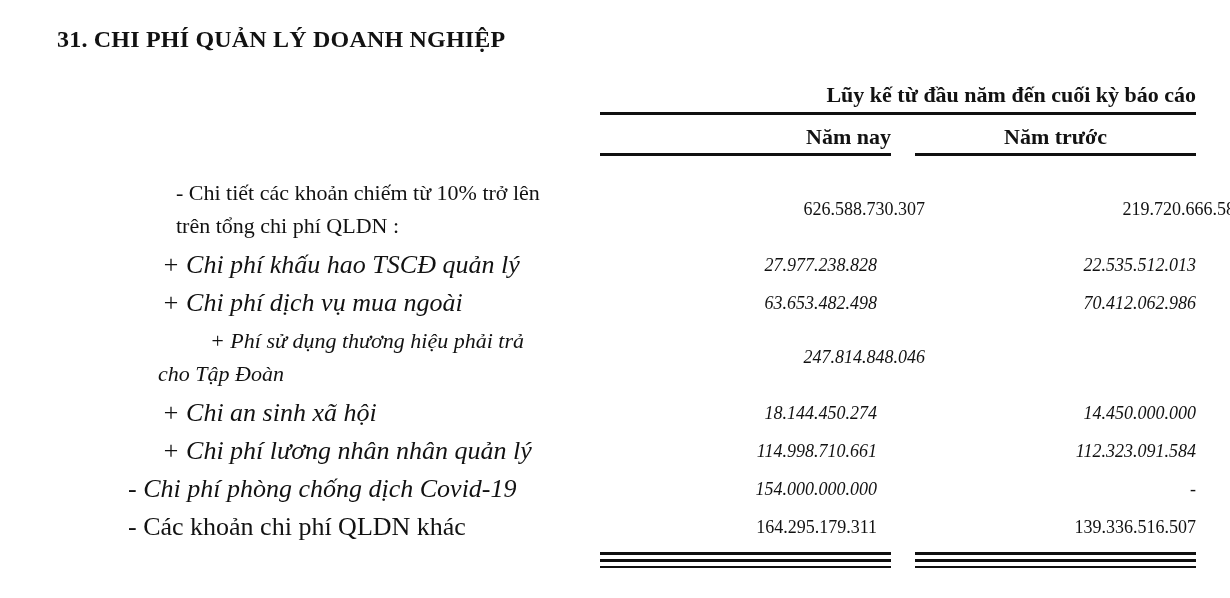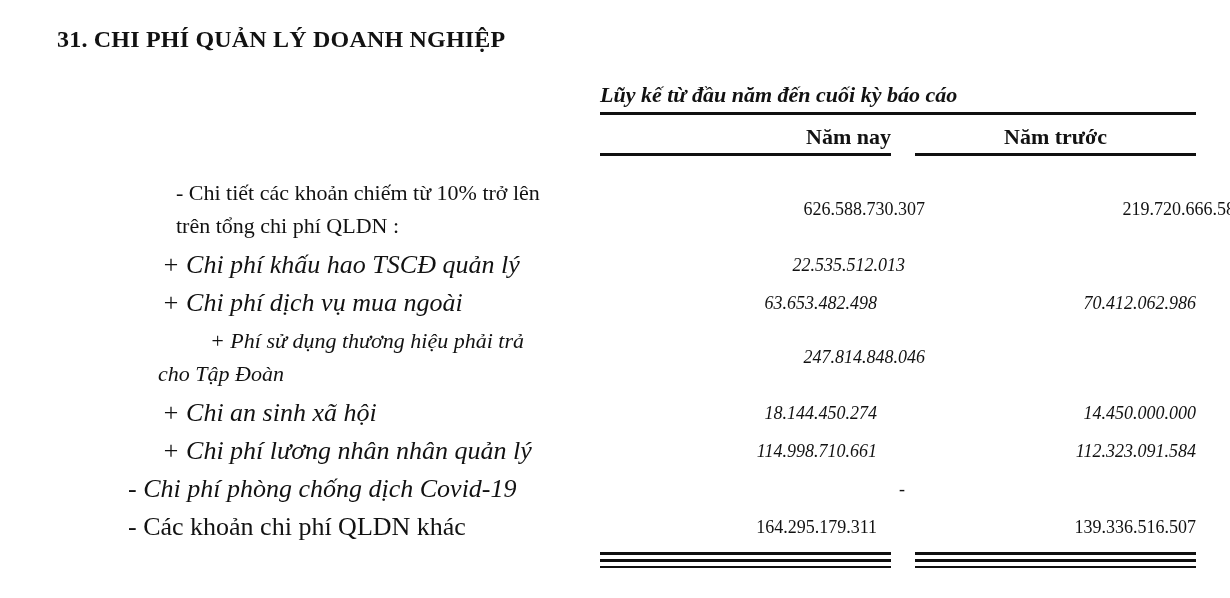--- a/index.html
+++ b/index.html
@@ -79,27 +79,26 @@
   .hdr-span-row {
     display: flex;
     width: 100%;
   }
   .hdr-span-pad {
     width: 490px;
     flex: 0 0 490px;
   }
   .hdr-span-cell {
     flex: 1 1 auto;
-    text-align: left;
+    text-align: right;
     font-size: 22px;
     font-weight: bold;
     line-height: 30px;
     white-space: nowrap;
     padding-bottom: 2px;
-    font-style: italic;
   }
 
   .rule-span-row {
     display: flex;
     width: 100%;
   }
   .rule-span-pad {
     width: 490px;
     flex: 0 0 490px;
   }
@@ -240,20 +239,21 @@
         </div>
         <div class="c-num" style="line-height:66px;">626.588.730.307</div>
         <div class="c-gap"></div>
         <div class="c-num second" style="line-height:66px;">219.720.666.583</div>
       </div>
 
       <div class="spacer-6"></div>
 
       <div class="row">
         <div class="c-label it indent-2">+ Chi phí khấu hao TSCĐ quản lý</div>
+        <div class="c-num it">27.977.238.828</div>
         <div class="c-gap"></div>
         <div class="c-num second it">22.535.512.013</div>
       </div>
 
       <div class="spacer-4"></div>
 
       <div class="row">
         <div class="c-label it indent-2">+ Chi phí dịch vụ mua ngoài</div>
         <div class="c-num it">63.653.482.498</div>
         <div class="c-gap"></div>
@@ -287,20 +287,21 @@
         <div class="c-label it indent-2">+ Chi phí lương nhân nhân quản lý</div>
         <div class="c-num it">114.998.710.661</div>
         <div class="c-gap"></div>
         <div class="c-num second it">112.323.091.584</div>
       </div>
 
       <div class="spacer-4"></div>
 
       <div class="row">
         <div class="c-label it indent-1">- Chi phí phòng chống dịch Covid-19</div>
+        <div class="c-num it">154.000.000.000</div>
         <div class="c-gap"></div>
         <div class="c-num second it">-</div>
       </div>
 
       <div class="spacer-4"></div>
 
       <div class="row">
         <div class="c-label indent-1">- Các khoản chi phí QLDN khác</div>
         <div class="c-num">164.295.179.311</div>
         <div class="c-gap"></div>

